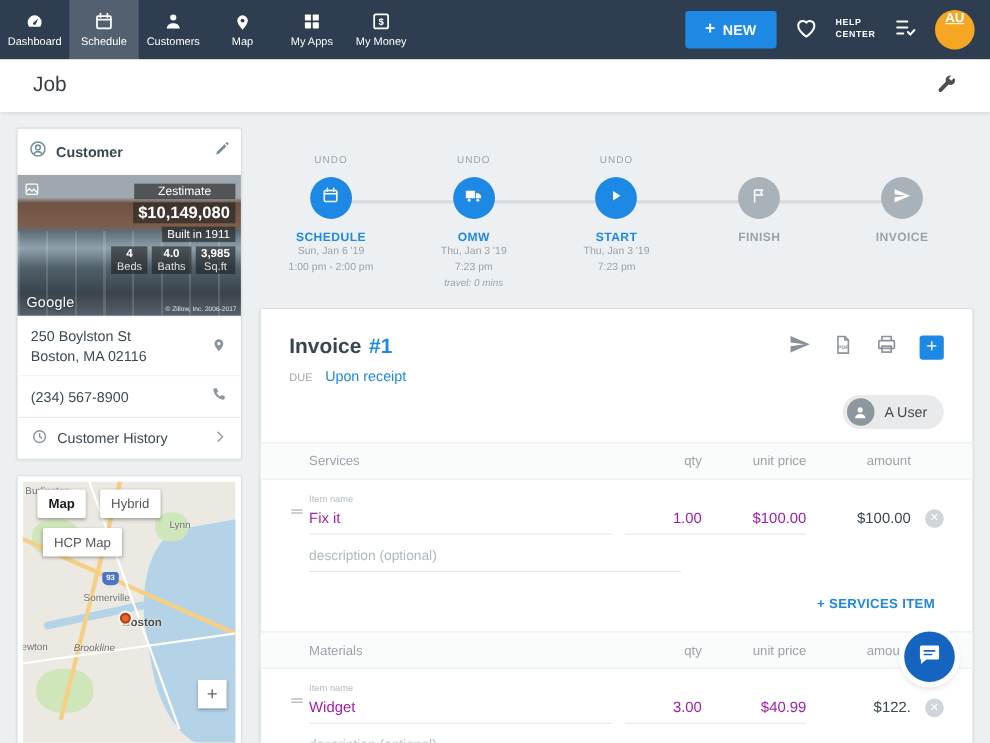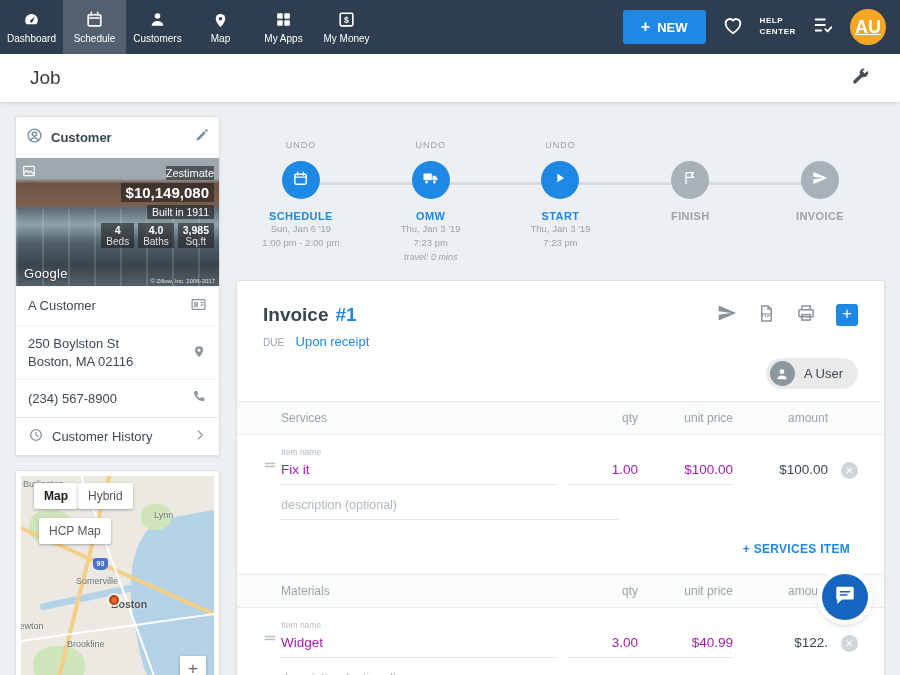--- a/index.html
+++ b/index.html
@@ -10,21 +10,21 @@
   
   .topnav { height:54px; background:#2e3e50; display:flex; color:#fff; }
   .nav-left { display:flex; }
   .nav-item { min-width:63px; padding:0 3px; display:flex; flex-direction:column; align-items:center; justify-content:center; gap:4px; font-size:10px; cursor:pointer; }
   .nav-item.active { background:rgba(255,255,255,.18); }
   .nav-item svg { display:block; }
   .nav-right { margin-left:auto; display:flex; align-items:center; gap:16px; padding-right:14px; }
   .btn-new { display:flex; align-items:center; gap:7px; background:#1e88e5; color:#fff; font-size:13px; font-weight:bold; padding:9px 18px; border-radius:3px; border:none; cursor:pointer; }
   .btn-new .plus { font-size:16px; font-weight:bold; line-height:1; }
   .help-center { font-size:8px; font-weight:bold; letter-spacing:.6px; line-height:1.35; color:#fff; }
-  .avatar { width:36px; height:36px; border-radius:50%; background:#f5a623; color:#fff; font-weight:bold; font-size:18px; display:flex; align-items:center; justify-content:center;text-decoration:underline; }
+  .avatar { width:36px; height:36px; border-radius:50%; background:#f5a623; color:#fff; font-weight:bold; font-size:12px; display:flex; justify-content:center;text-decoration:underline; }
 
   
   .page-bar { height:48px; background:#fff; display:flex; align-items:center; padding:0 30px; box-shadow:0 1px 3px rgba(0,0,0,.14); position:relative; z-index:5; }
   .page-title { font-size:19px; color:#3a3f44; }
   .job-tools { margin-left:auto; color:#4a4f54; }
 
   
   .content { display:flex; padding:14px 15px 0; gap:16px; align-items:flex-start; }
   .sidebar { width:205px; flex:none; }
   .main { flex:1; min-width:0; }
@@ -32,21 +32,21 @@
 
   
   .cust-head { display:flex; align-items:center; gap:8px; padding:10px 10px; }
   .cust-head .title { flex:1; font-size:13px; font-weight:bold; color:#37474f; }
   .cust-head svg { color:#78909c; }
   .photo { height:128px; position:relative; overflow:hidden; color:#fff;
     background:linear-gradient(180deg,#9fa8ae 0%,#9fa8ae 16%,#6e5244 20%,#7d5e4b 36%,#5d6d76 40%,#8fa2ac 52%,#50606a 66%,#39444c 84%,#55606a 100%); }
   .photo .mullions { position:absolute; inset:40% 0 0 0; background:repeating-linear-gradient(90deg, rgba(255,255,255,.14) 0 2px, transparent 2px 26px); }
   .photo .img-icon { position:absolute; left:6px; top:6px; color:#fff; }
   .zbox { position:absolute; right:5px; top:5px; text-align:right; }
-  .zlabel { display:inline-block; font-size:11px; background:rgba(30,30,30,.6); padding:1px 0; }
+  .zlabel { display:inline-block; font-size:11px; background:rgba(30,30,30,.6); padding:1px 22px; }
   .zvalue { display:inline-block; font-size:15px; font-weight:bold; background:rgba(30,30,30,.6); padding:1px 5px; margin-top:2px; }
   .zbuilt { display:inline-block; font-size:10.5px; background:rgba(30,30,30,.6); padding:1px 5px; margin-top:2px; }
   .facts { display:flex; gap:4px; justify-content:flex-end; margin-top:3px; }
   .fact { background:rgba(30,30,30,.6); padding:1px 5px; text-align:center; }
   .fact .v { font-size:10.5px; font-weight:bold; }
   .fact .l { font-size:10px; color:#e0e0e0; }
   .google-mark { position:absolute; left:8px; bottom:5px; font-size:13px; color:#fff; text-shadow:0 1px 2px rgba(0,0,0,.6); letter-spacing:.3px; }
   .photo-copy { position:absolute; right:4px; bottom:2px; font-size:6px; color:rgba(255,255,255,.85); }
   .crow { display:flex; align-items:center; padding:9px 12px; font-size:13px; color:#3c4a54; border-top:1px solid #f1f2f3; }
   .crow .txt { flex:1; line-height:1.35; }
@@ -266,28 +266,20 @@
                 <div class="v">3,985</div>
                 <div class="l">Sq.ft</div>
               </div>
             </div>
           </div>
           <span class="google-mark">Google</span>
           <span class="photo-copy">© Zillow, Inc. 2006-2017</span>
         </div>
 
         <div class="crow">
-          <span class="txt">A Customer</span>
-          <span><svg width="17" height="17" viewBox="0 0 24 24" fill="none" stroke="currentColor" stroke-width="1.8">
-                <rect x="3" y="5" width="18" height="14" rx="1"></rect>
-                <circle cx="8.5" cy="11" r="2"></circle>
-                <path d="M5.5 16c.5-1.4 1.6-2.2 3-2.2s2.5.8 3 2.2M15 9.5h4M15 13h4"></path>
-              </svg></span>
-        </div>
-        <div class="crow">
           <span class="txt">
             <div>250 Boylston St</div>
             <div>Boston, MA 02116</div>
           </span>
           <span><svg width="16" height="16" viewBox="0 0 24 24" fill="currentColor">
                 <path d="M12 21.5S6 15.6 6 11a6 6 0 1 1 12 0c0 4.6-6 10.5-6 10.5z"></path>
                 <circle cx="12" cy="11" r="2.2" fill="#fff"></circle>
               </svg></span>
         </div>
         <div class="crow">
@@ -320,27 +312,27 @@
           <div class="road-y1"></div>
           <div class="road-y2"></div>
           <div class="road-w1"></div>
           <div class="road-w2"></div>
 
           <span class="map-label" style="left:2px;top:3px;">Burlington</span>
           <span class="map-label" style="left:133px;top:34px;">Lynn</span>
           <span class="map-label" style="left:55px;top:100px;">Somerville</span>
           <span class="map-label big" style="left:90px;top:122px;font-weight:bold;">Boston</span>
           <span class="map-label" style="left:-8px;top:145px;">Newton</span>
-          <span class="map-label" style="left:46px;top:163px;">Brookline</span>
+          <span class="map-label" style="left:46px;top:146px;font-style:italic;">Brookline</span>
 
           <span class="shield" style="left:72px;top:82px;">93</span>
           <span class="pin" style="left:88px;top:119px;"></span>
 
           <div class="map-btn bold" style="left:13px;top:7px;">Map</div>
-          <div class="map-btn" style="left:57px;top:7px;">Hybrid</div>
+          <div class="map-btn" style="left:70px;top:7px;">Hybrid</div>
           <div class="map-btn" style="left:18px;top:42px;">HCP Map</div>
           <div class="zoom-btn" style="right:8px;top:180px;">+</div>
 
         </div>
       </div>
     </div>
 
     <div class="main">
 
       <div class="stepper">

